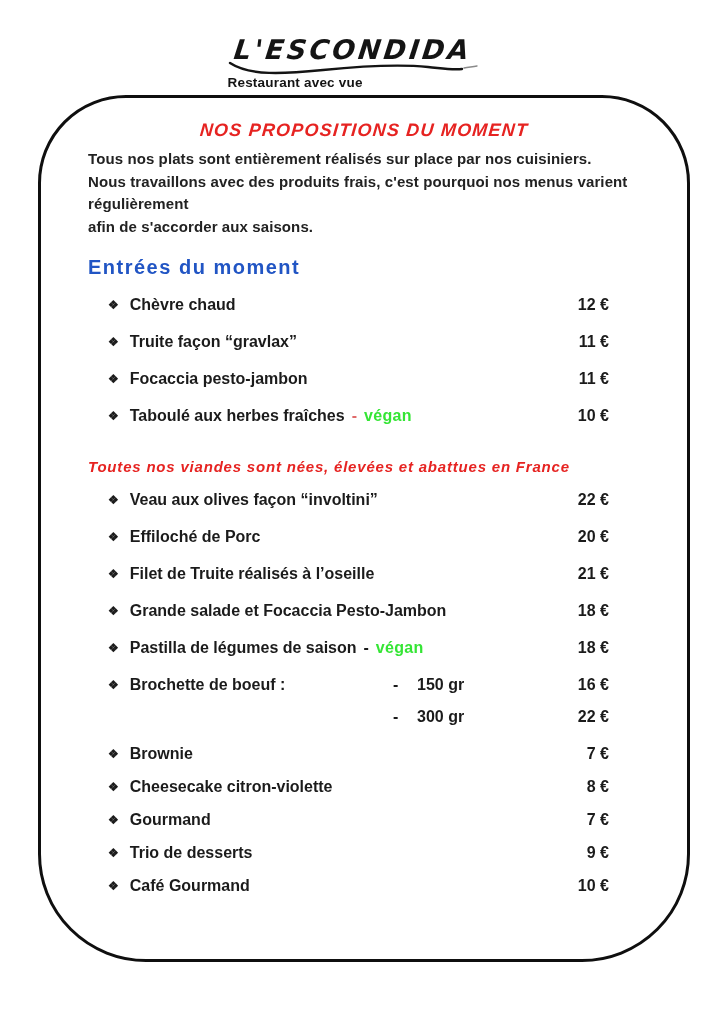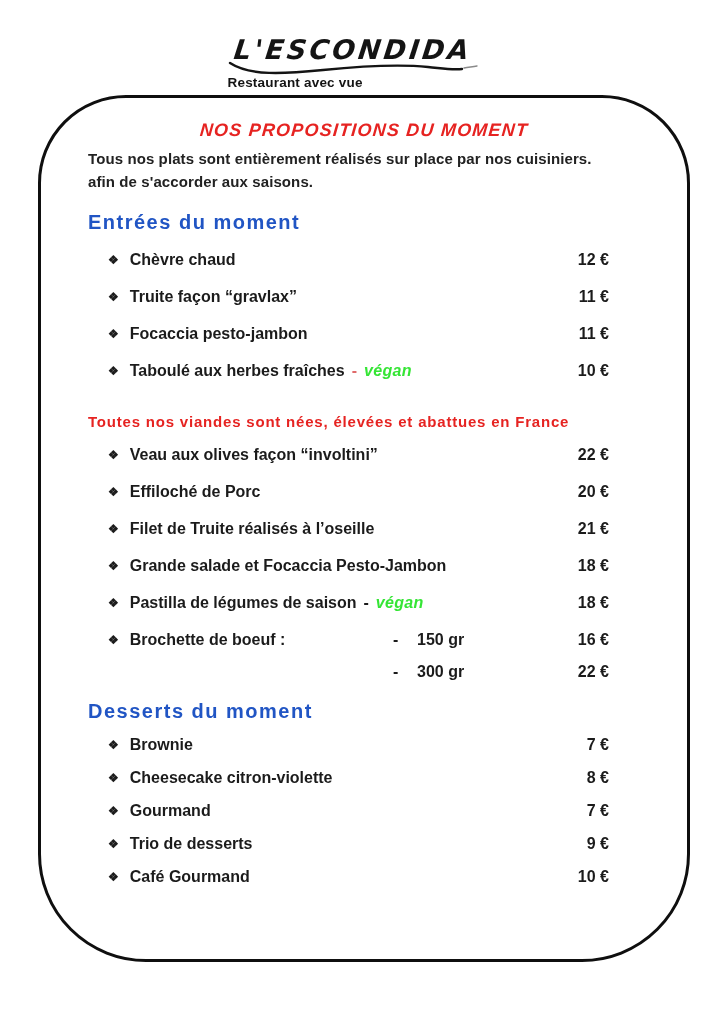--- a/index.html
+++ b/index.html
@@ -24,31 +24,31 @@
               font-style:italic;font-weight:bold;font-size:18px;letter-spacing:1.2px;
               transform:skewX(-5deg);}
   .intro{margin:7px -31px 0 0;text-align:left;font-size:15px;font-weight:bold;
          color:#222;line-height:22.5px;letter-spacing:.1px;}
 
   #sections{margin-top:16px;}
   .section + .section{margin-top:30px;}
   .section:nth-child(3){margin-top:14px;}
   .section-title{margin:0;color:var(--blue);font-weight:bold;
                  font-size:20px;letter-spacing:1.5px;line-height:26px;}
-  .section-subtitle{margin-top:1px;color:var(--red);font-weight:bold;
+  .section-subtitle{margin-top:1px;color:var(--red);font-style:italic;font-weight:bold;
                     font-size:15px;letter-spacing:.8px;}
 
   .row{display:flex;align-items:baseline;position:relative;padding-left:20px;
        margin-top:14px;font-weight:bold;font-size:16px;line-height:21px;color:#1b1b1b;}
   .section:nth-child(3) .row{margin-top:10px;}
   .row.opt-row{margin-top:9px;}
   .bullet{font-size:12px;margin-right:11px;position:relative;top:-1px;color:#1b1b1b;}
   .opt-row .bullet,.opt-row .item-name{visibility:hidden;}
   .item-sep{margin:0 7px;}
-  .item-tag{color:var(--green);font-style:italic;letter-spacing:.3px;}
+  .item-tag{color:var(--green);letter-spacing:.3px;}
   .opt{position:absolute;left:305px;top:0;display:flex;}
   .opt-dash{width:24px;}
   .price{margin-left:auto;white-space:nowrap;}
 </style>
 </head>
 <body>
 
 <div class="page">
 
   <header class="logo">
@@ -59,20 +59,21 @@
         <path d="M236 9 c 5 -1, 8 -1, 13 -2" stroke="#8a8a8a" stroke-width="1.4" fill="none" stroke-linecap="round"></path>
       </svg>
       <div class="logo-tagline">Restaurant avec vue</div>
     </div>
   </header>
 
   <main class="card">
     <h1 class="card-title">NOS PROPOSITIONS DU MOMENT</h1>
     <div class="intro">
       <div>Tous nos plats sont entièrement réalisés sur place par nos cuisiniers.</div>
+      <div>Nous travaillons avec des produits frais, c'est pourquoi nos menus varient régulièrement</div>
       <div>afin de s'accorder aux saisons.</div>
     </div>
     <div id="sections">
   <section class="section">
     <h2 class="section-title">Entrées du moment</h2>
 
     <div class="rows">
   <div class="row">
     <span class="bullet">❖</span>
     <span class="item-name">Chèvre chaud</span>
@@ -163,21 +164,20 @@
     <span class="opt">
       <span class="opt-dash">-</span>
       <span class="opt-label">300 gr</span>
     </span>
     <span class="price">22 €</span>
   </div>
 </div>
   </section>
 
   <section class="section">
-    <h2 class="section-title">Desserts du moment</h2>
 
     <div class="rows">
   <div class="row">
     <span class="bullet">❖</span>
     <span class="item-name">Brownie</span>
 
     <span class="price">7 €</span>
   </div>
 
   <div class="row">

